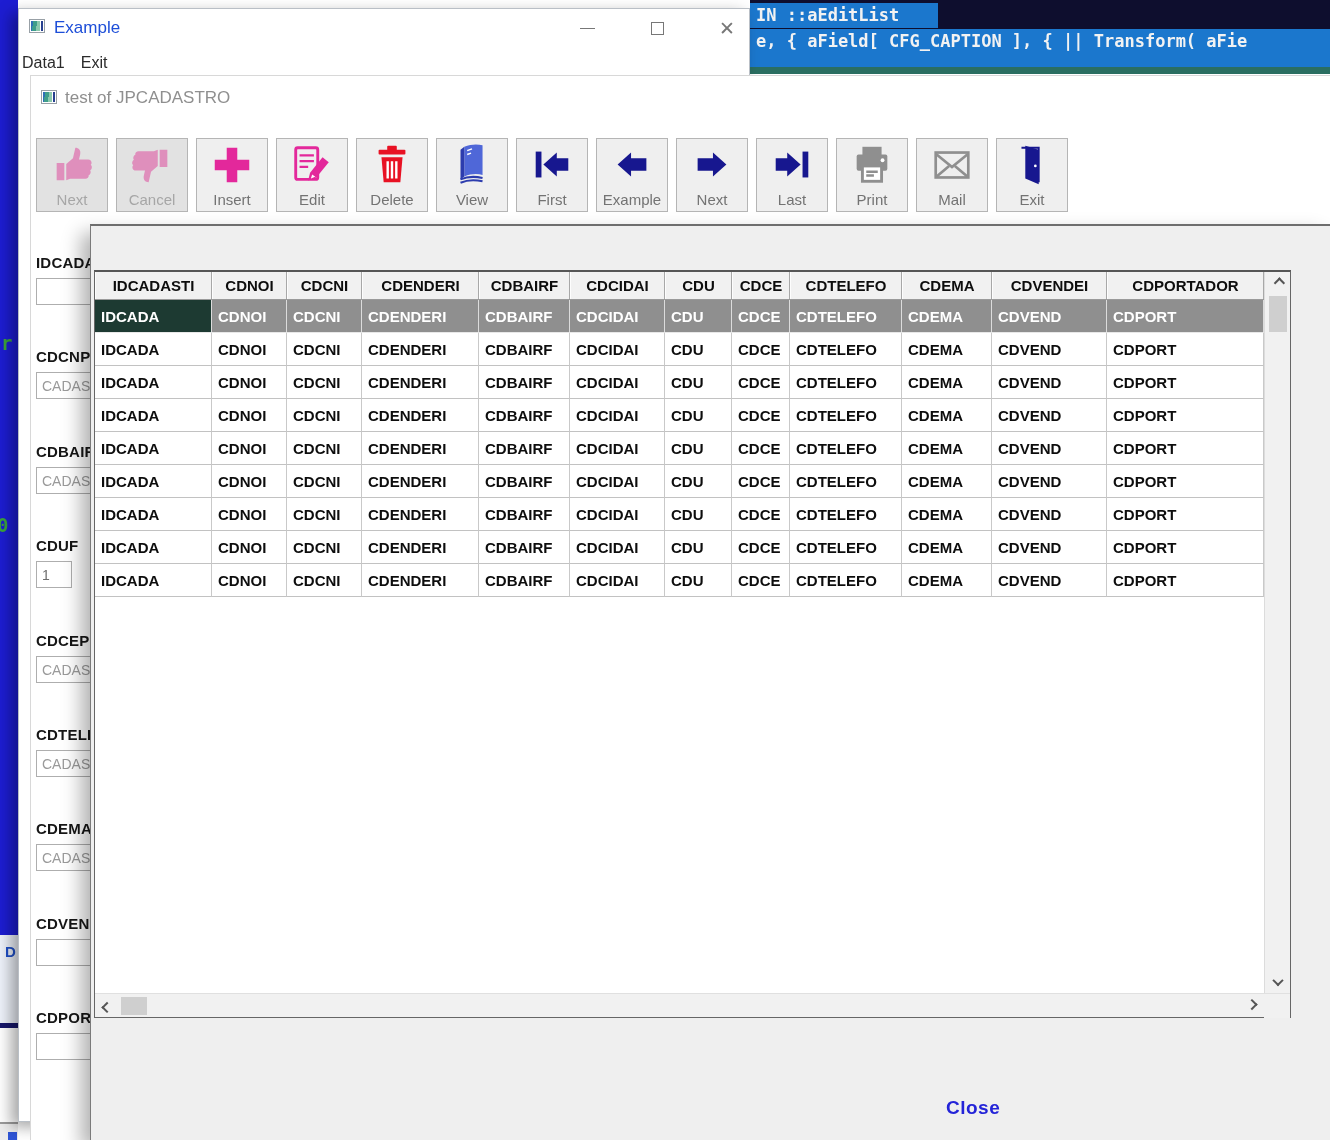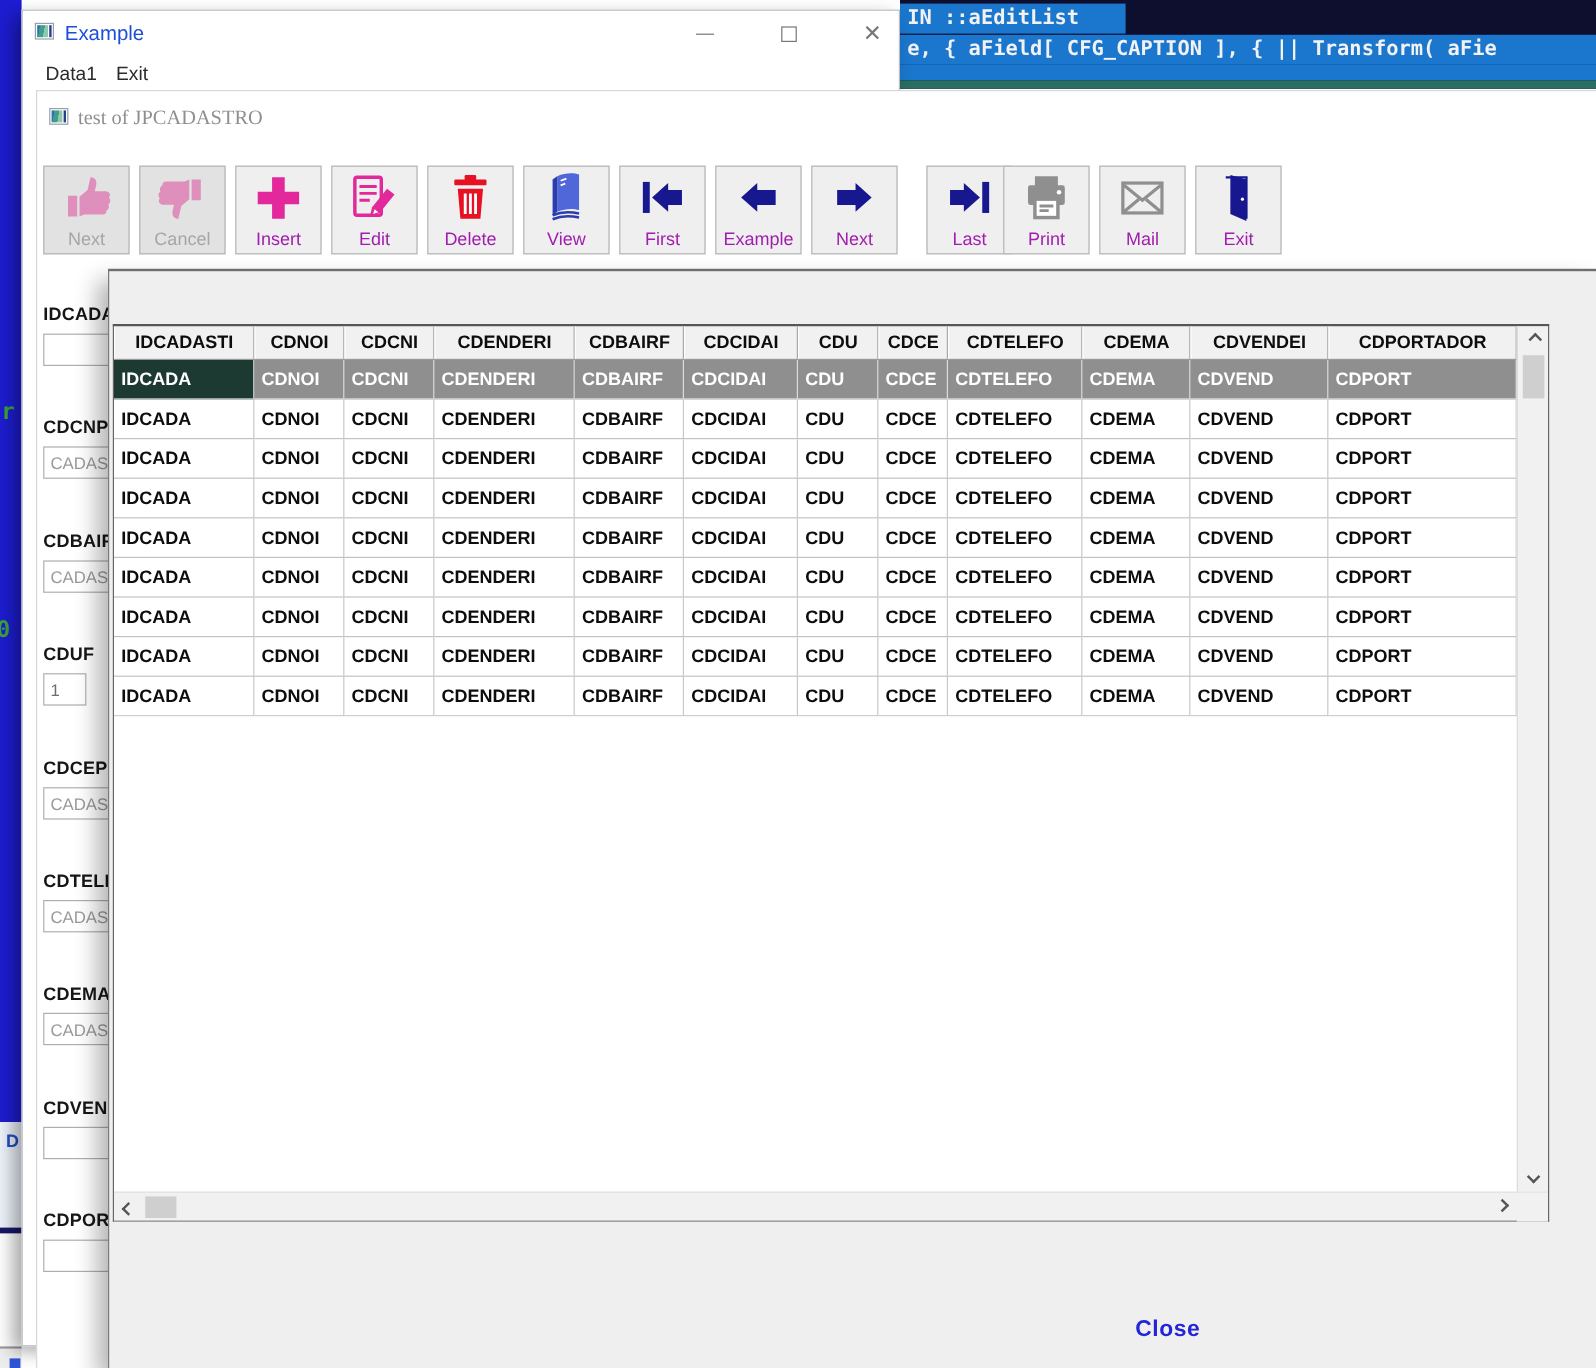--- a/index.html
+++ b/index.html
@@ -36,37 +36,37 @@
   .window-example { position:absolute; left:18px; top:8px; width:732px; height:1114px; background:#fff;
       border:1px solid #b9bfc6; box-shadow:-7px 5px 14px rgba(0,0,0,.35); z-index:10; }
   .ex-titlebar { position:relative; height:38px; }
   .ex-titlebar .win-icon { position:absolute; left:10px; top:10px; }
   .ex-title { position:absolute; left:35px; top:9px; font-size:17px; color:#1d4ed8; }
   .cap-btn { position:absolute; top:4px; width:38px; height:30px; display:flex; align-items:center; justify-content:center; color:#777; }
   .cap-min  { left:549px; } .cap-max { left:619px; } .cap-close { left:689px; }
   .glyph-min { display:block; width:15px; height:0; border-top:1.6px solid #777; }
   .glyph-max { display:block; width:13px; height:13px; border:1.6px solid #777; }
   .glyph-close { font-size:19px; line-height:19px; }
-  .menubar { position:relative; height:32px; display:flex; align-items:center; padding-left:17px; }
+  .menubar { position:relative; height:32px; display:flex; align-items:center; padding-left:1px; }
   .menu-item { font-size:16px; color:#2b2b2b; padding:4px 14px 4px 2px; }
 
   
   .window-test { position:absolute; left:30px; top:75px; width:1300px; height:1065px; background:#fff;
       border-top:1px solid #d8d8d8; border-left:1px solid #d8d8d8; z-index:20; }
-  .test-titlebar { position:relative; height:46px;font-family:Liberation Serif, serif; }
+  .test-titlebar { position:relative; height:46px; }
   .test-titlebar .win-icon { position:absolute; left:10px; top:14px; }
   .test-title { position:absolute; left:34px; top:12px; font-size:17px; color:#8f8f8f; }
 
   .toolbar { position:absolute; left:5px; top:62px; height:76px; }
   .tb-btn { position:absolute; top:0; width:72px; height:74px; background:#efefef; border:1px solid #b5b5b5;
       display:flex; flex-direction:column; align-items:center; justify-content:flex-end; padding-bottom:3px; }
   .tb-btn.disabled { background:#e2e2e2; }
   .tb-icon { position:absolute; top:3px; left:50%; transform:translateX(-50%); width:46px; height:46px; }
   .tb-icon svg { width:46px; height:46px; }
-  .tb-label { font-size:15px; color:#a21caf; }
+  .tb-label { font-size:15px; color:#737373; }
   .tb-btn.disabled .tb-label { color:#a6a6a6; }
 
   .form-field { position:absolute; left:5px; width:160px; }
   .form-label { font-size:15px; font-weight:600; color:#161616; letter-spacing:.2px; }
   .form-input { display:block; margin-top:7px; width:150px; height:27px; border:1px solid #aeaeae; background:#fff;
       font-size:14px; color:#9a9a9a; padding-left:5px; font-family:"Liberation Sans", sans-serif; }
   .form-field:nth-child(4) .form-input { width:36px; color:#6d6d6d; }
 
   
   .dialog { position:absolute; left:90px; top:224px; width:1240px; height:916px; background:#efefef;
@@ -223,21 +223,21 @@
               <path fill="#17178f" d="M9 23.5L23 11v6h16v13H23v6z"></path>
             </svg></span>
           <span class="tb-label">Example</span>
         </div>
         <div class="tb-btn" style="left: 640px;">
           <span class="tb-icon"><svg viewBox="0 0 48 48">
               <path fill="#17178f" d="M39 23.5L25 11v6H9v13h16v6z"></path>
             </svg></span>
           <span class="tb-label">Next</span>
         </div>
-        <div class="tb-btn" style="left: 736px;">
+        <div class="tb-btn" style="left: 720px;">
           <span class="tb-icon"><svg viewBox="0 0 48 48">
               <g fill="#17178f">
                 <path d="M33 23.5L19 11v6H7v13h12v6z"></path>
                 <rect x="35" y="10" width="6" height="27"></rect>
               </g>
             </svg></span>
           <span class="tb-label">Last</span>
         </div>
         <div class="tb-btn" style="left: 800px;">
           <span class="tb-icon"><svg viewBox="0 0 48 48">

